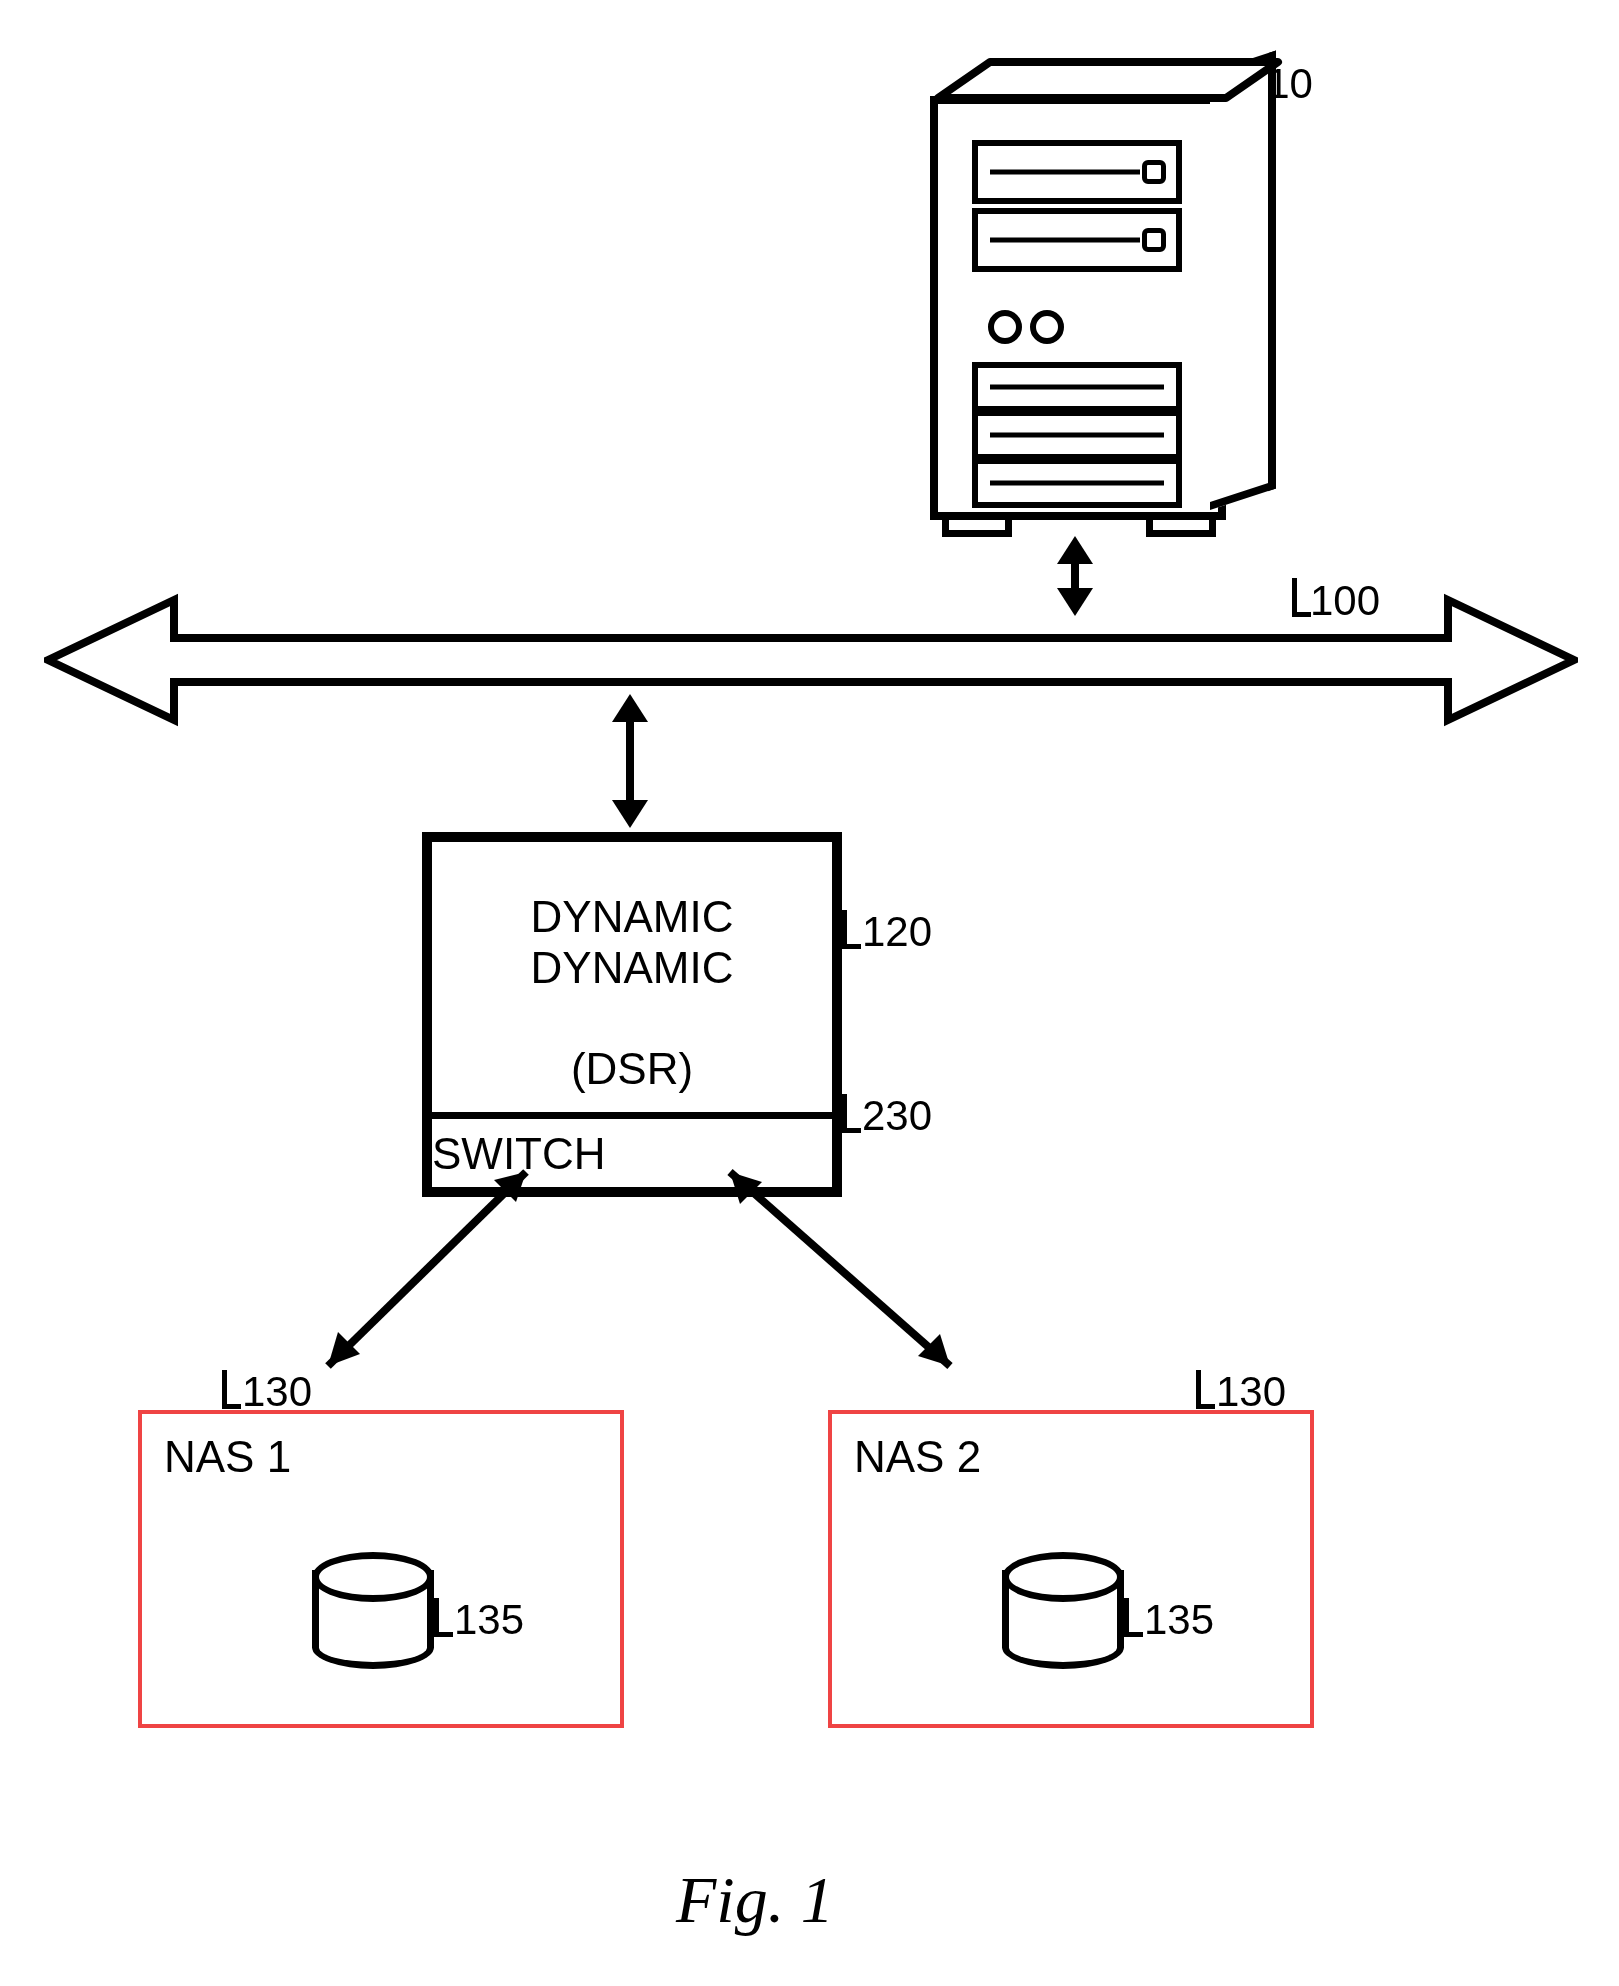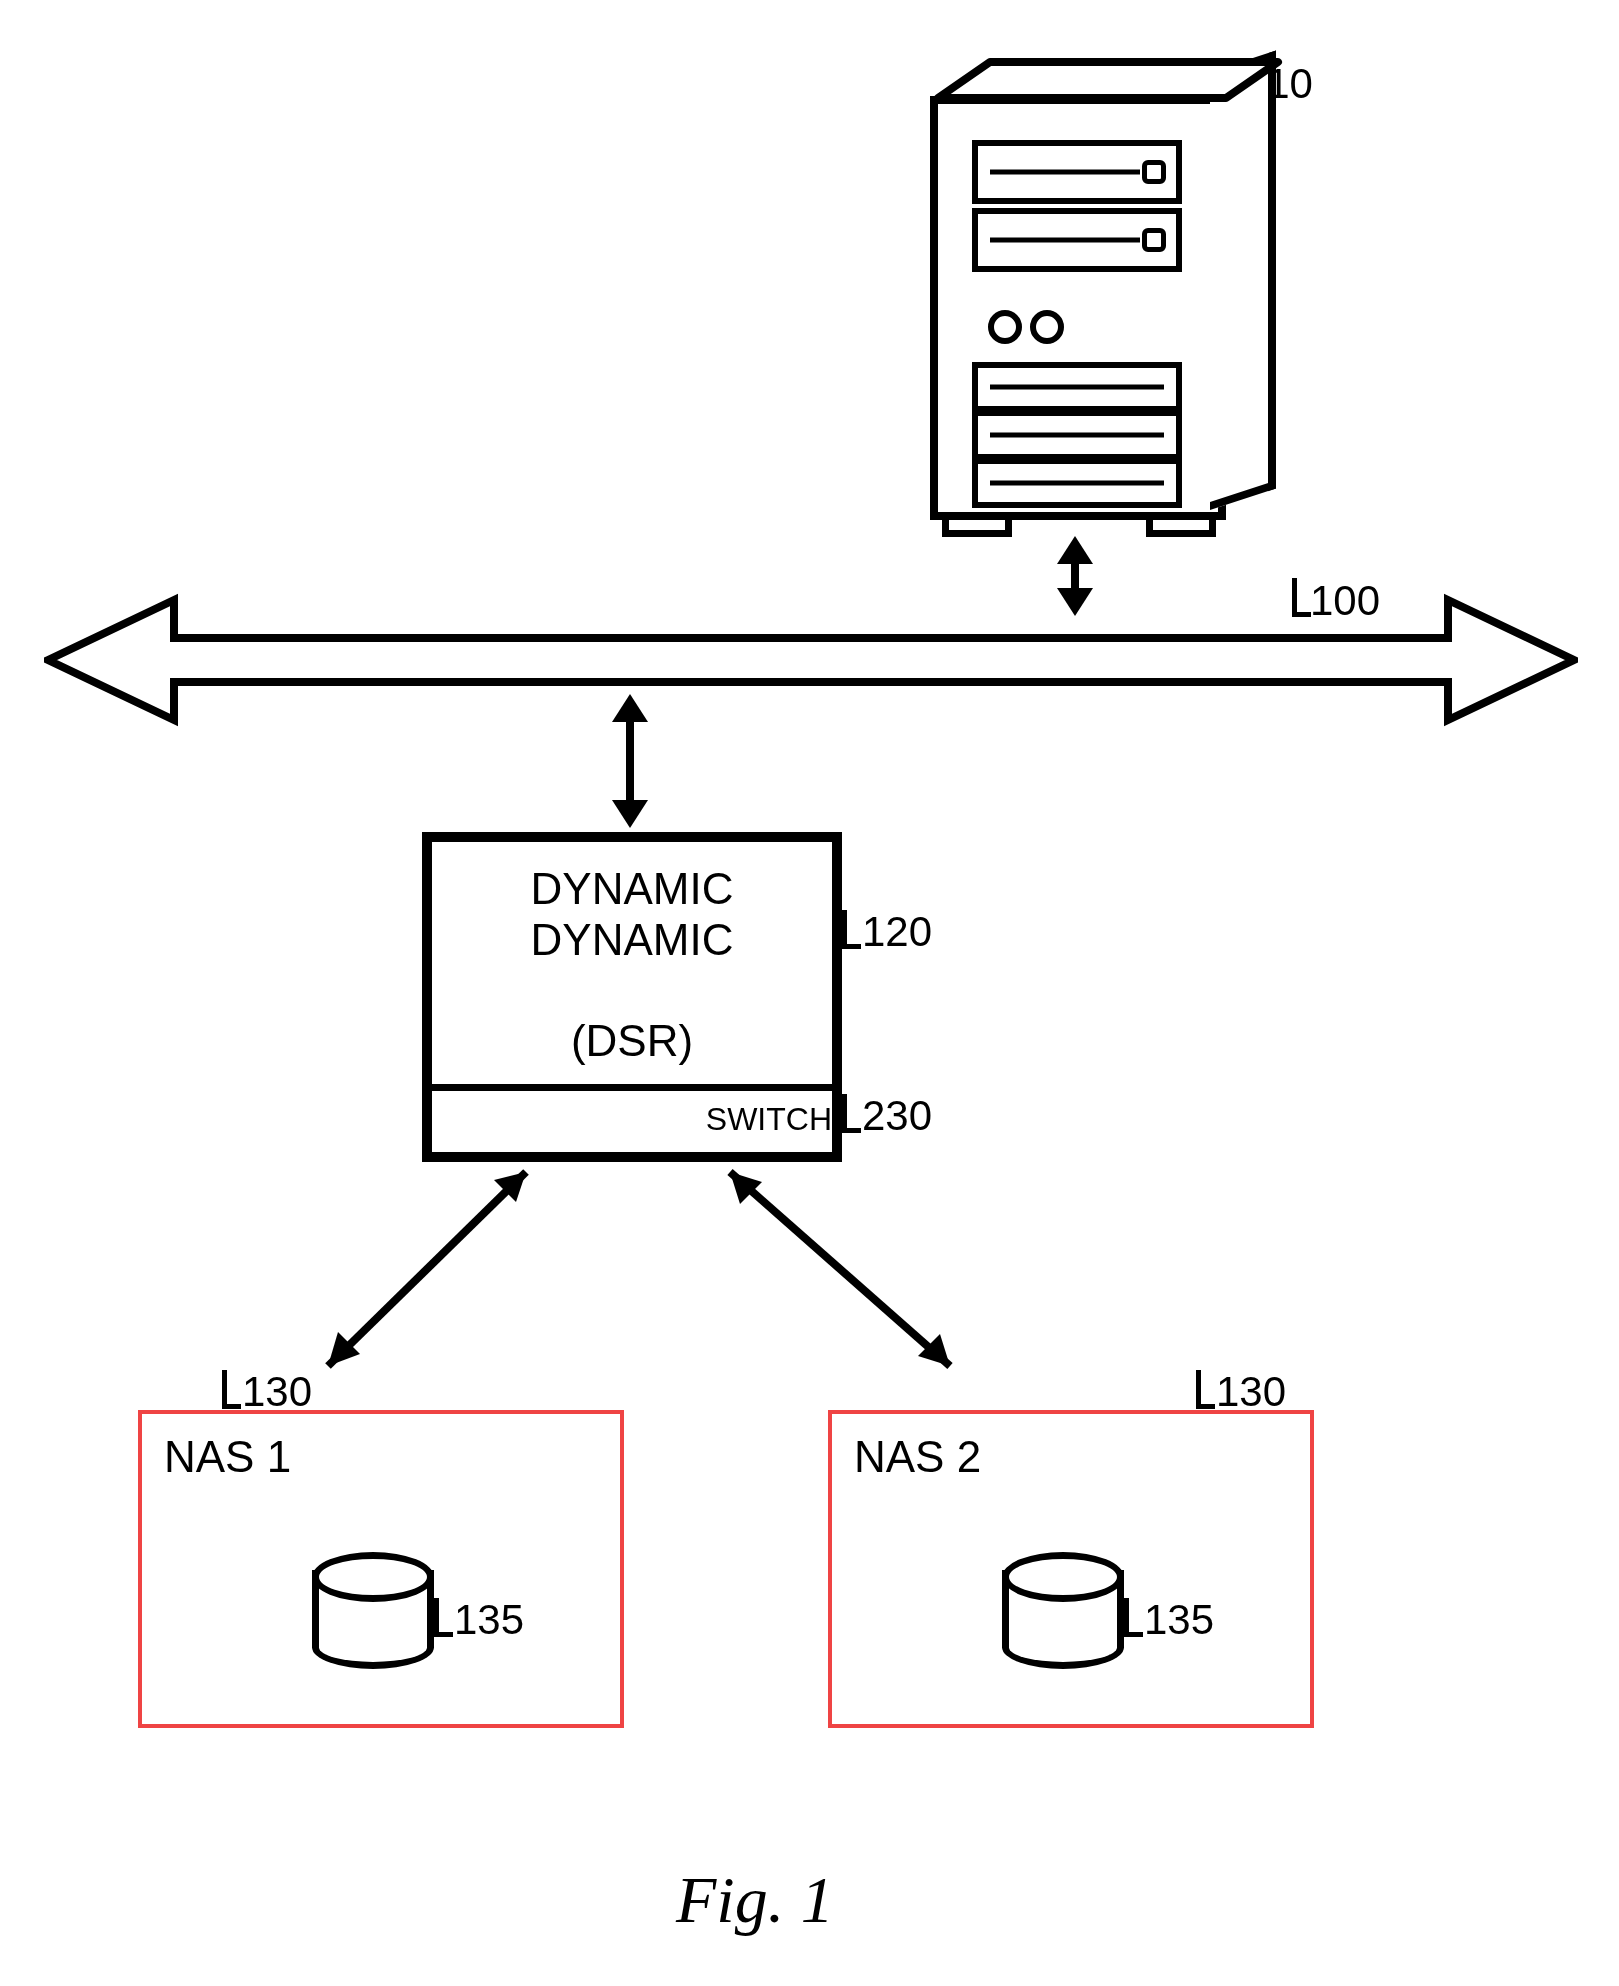--- a/index.html
+++ b/index.html
@@ -73,25 +73,26 @@
     position: absolute;
     border: 10px solid #000;
     background: #fff;
   }
   .dsr-main {
     border-bottom: 7px solid #000;
     text-align: center;
     font-size: 44px;
     line-height: 1.15;
     padding: 22px 8px 18px;
+    margin-top: 28px;
   }
   .dsr-switch {
-    text-align: right;
-    font-size: 32px;
-    padding: 10px 0 14px;
+    text-align: left;
+    font-size: 44px;
+    padding: 10px 0 8px;
   }
   
   .nas-box {
     position: absolute;
     border: 4px solid #ef4444;
     background: #fff;
   }
   .nas-title {
     position: absolute;
     font-size: 44px;

